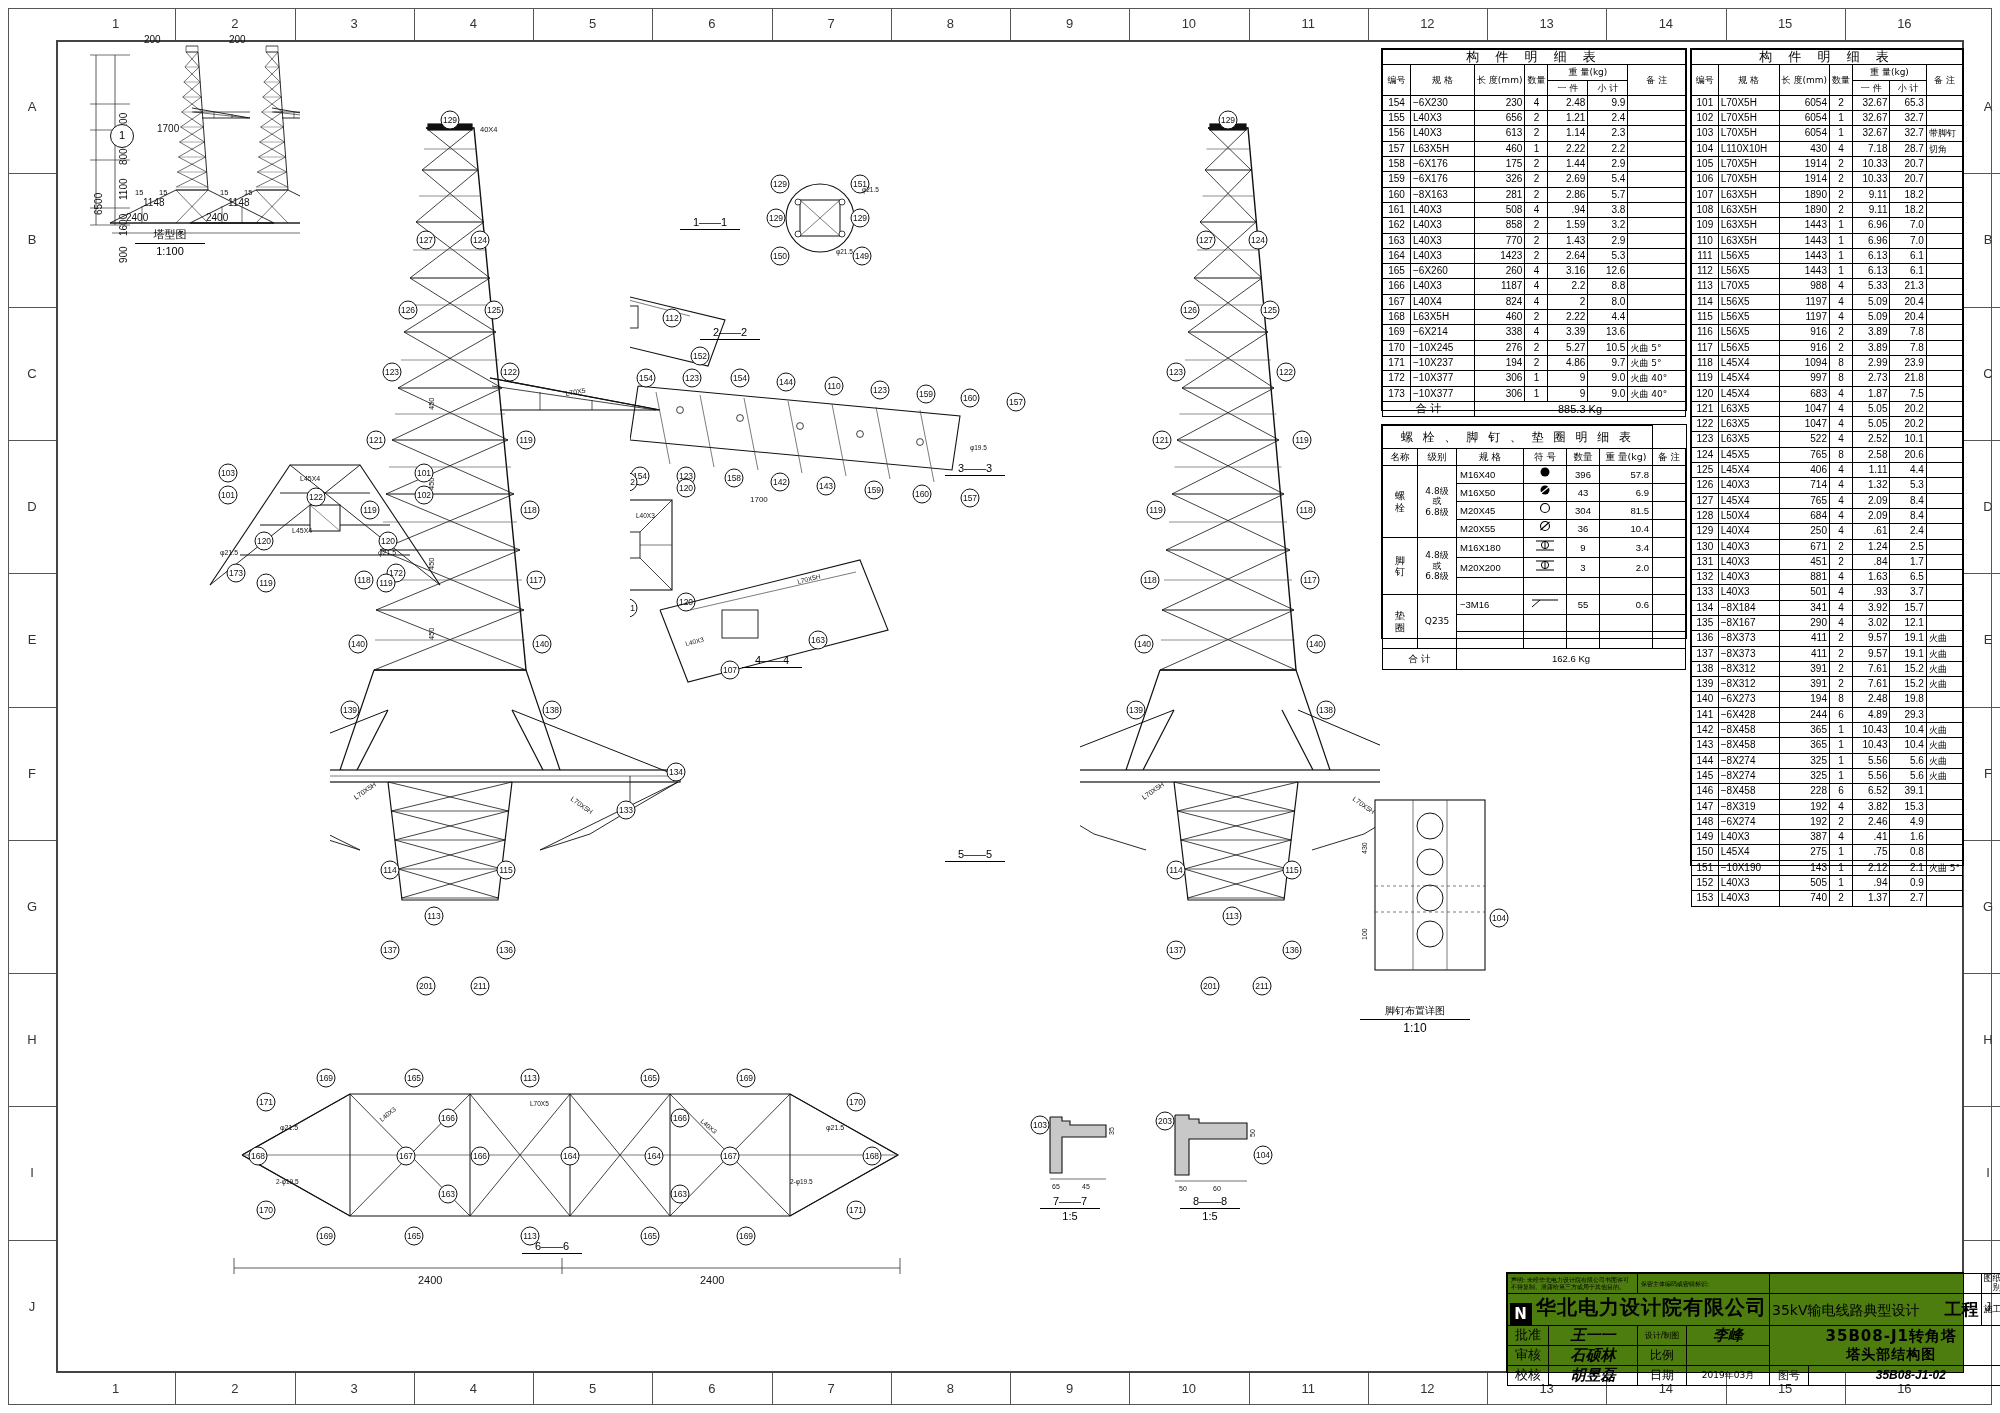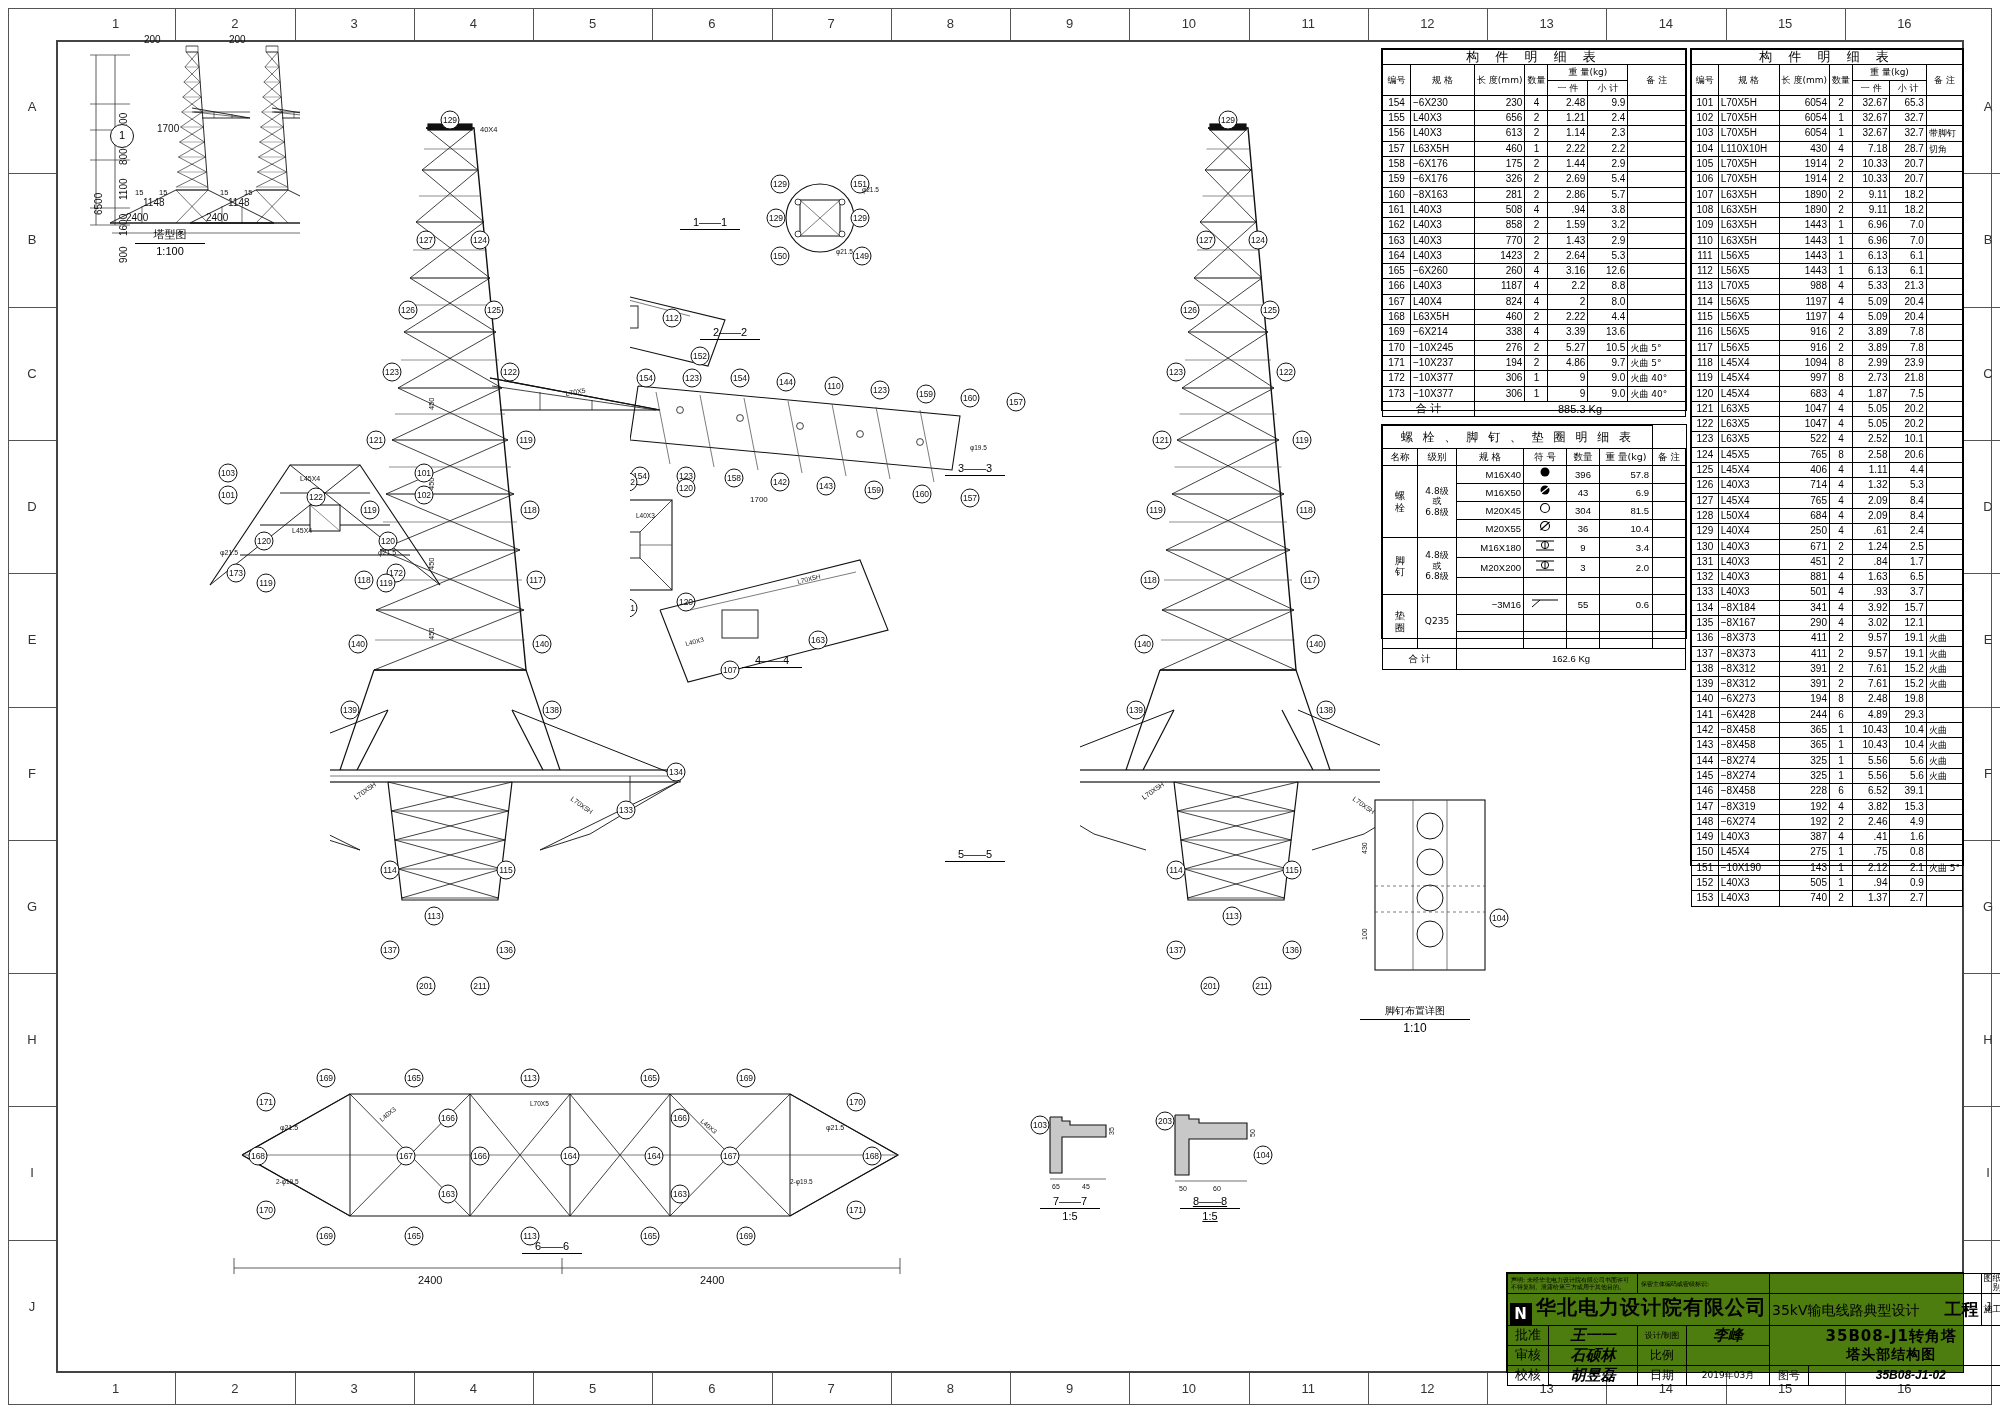--- a/index.html
+++ b/index.html
@@ -33,21 +33,21 @@
   .c-spec{width:64px;text-align:left;padding-left:3px;}
   .c-len{width:42px;text-align:right;padding-right:3px;}
   .c-qty{width:22px;text-align:center;}
   .c-w1{width:40px;text-align:right;padding-right:3px;}
   .c-w2{width:40px;text-align:right;padding-right:3px;}
   .c-note{text-align:left;padding-left:3px;font-size:9px;}
   .sumrow td{text-align:center;height:17px;line-height:17px;font-size:11px;}
 
   table.blt{border-collapse:collapse;width:100%;font-size:9.5px;}
   table.blt td{border:0.8px solid #000;padding:0 2px;height:16px;line-height:16px;text-align:center;overflow:hidden;white-space:nowrap;}
-  table.blt td.l{text-align:right;padding-left:3px;}
+  table.blt td.l{text-align:left;padding-left:3px;}
   table.blt td.r{text-align:right;padding-right:3px;}
 
   .cn{font-family:"DejaVu Sans",sans-serif;}
 
   
   .tb{position:absolute;border:1.6px solid #000;box-sizing:border-box;background:#4d7c0f;}
   .tb table{border-collapse:collapse;width:100%;height:100%;font-size:11px;}
   .tb td{border:1px solid #000;text-align:center;padding:0 2px;overflow:hidden;white-space:nowrap;}
   .tb .note{font-size:6px;line-height:1.25;white-space:normal;text-align:left;padding:1px 3px;}
   .tb .logoname{font-size:20px;font-weight:bold;letter-spacing:1px;}
@@ -854,21 +854,21 @@
         <text x="10" y="19" font-size="8.5" font-family="&quot;Liberation Sans&quot;, sans-serif" fill="#111" text-anchor="middle">203</text>
         <circle cx="108" cy="50" r="9" stroke="#111" stroke-width="1" fill="#fff"></circle>
         <text x="108" y="53" font-size="8.5" font-family="&quot;Liberation Sans&quot;, sans-serif" fill="#111" text-anchor="middle">104</text>
       </svg>
     </div>
   <div class="caption" style="left:1040px;top:1195px;width:60px;">
     <div style="font-size:11px;">7——7</div>
     <div class="rule"></div>
     <div style="font-size:11px;">1:5</div>
   </div>
-  <div class="caption" style="left:1180px;top:1195px;width:60px;text-decoration:underline;">
+  <div class="caption" style="left:1180px;top:1195px;width:60px;">
     <div style="font-size:11px;">8——8</div>
     <div class="rule"></div>
     <div style="font-size:11px;">1:5</div>
   </div>
 
   <div id="footbolt">
       <svg width="160" height="210" viewBox="0 0 160 210" style="position: absolute; left: 1355px; top: 790px;">
         <rect x="20" y="10" width="110" height="170" stroke="#111" stroke-width="1.1" fill="#fff"></rect>
         <line x1="58" y1="10" x2="58" y2="180" stroke="#444" stroke-width="0.7"></line>
         <line x1="92" y1="10" x2="92" y2="180" stroke="#444" stroke-width="0.7"></line>

